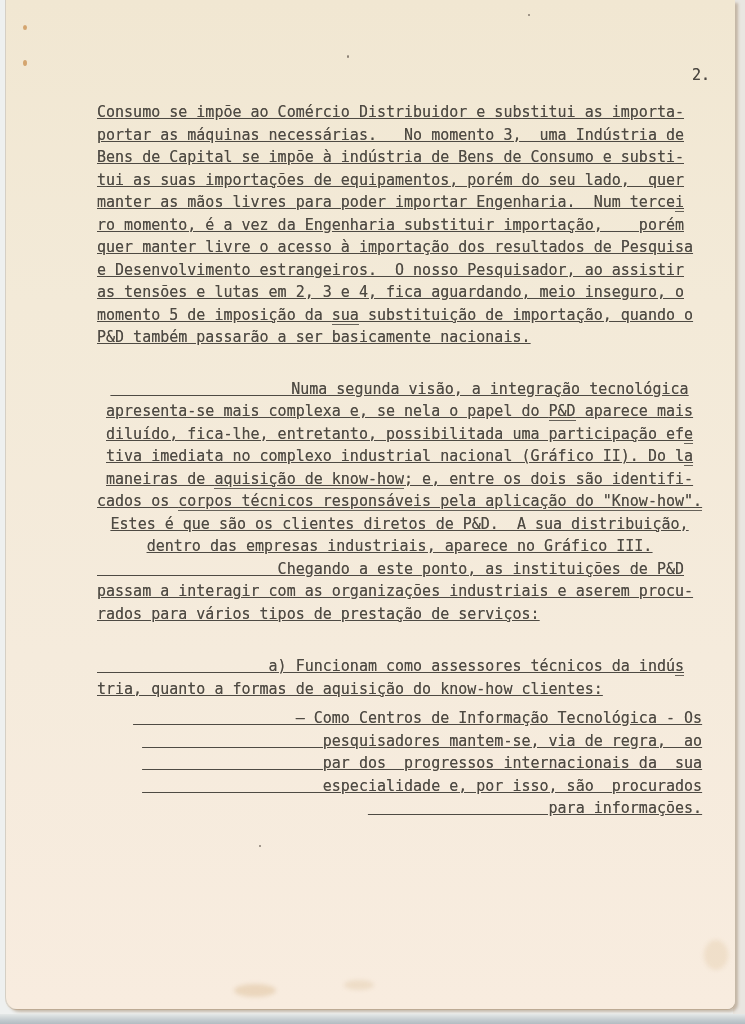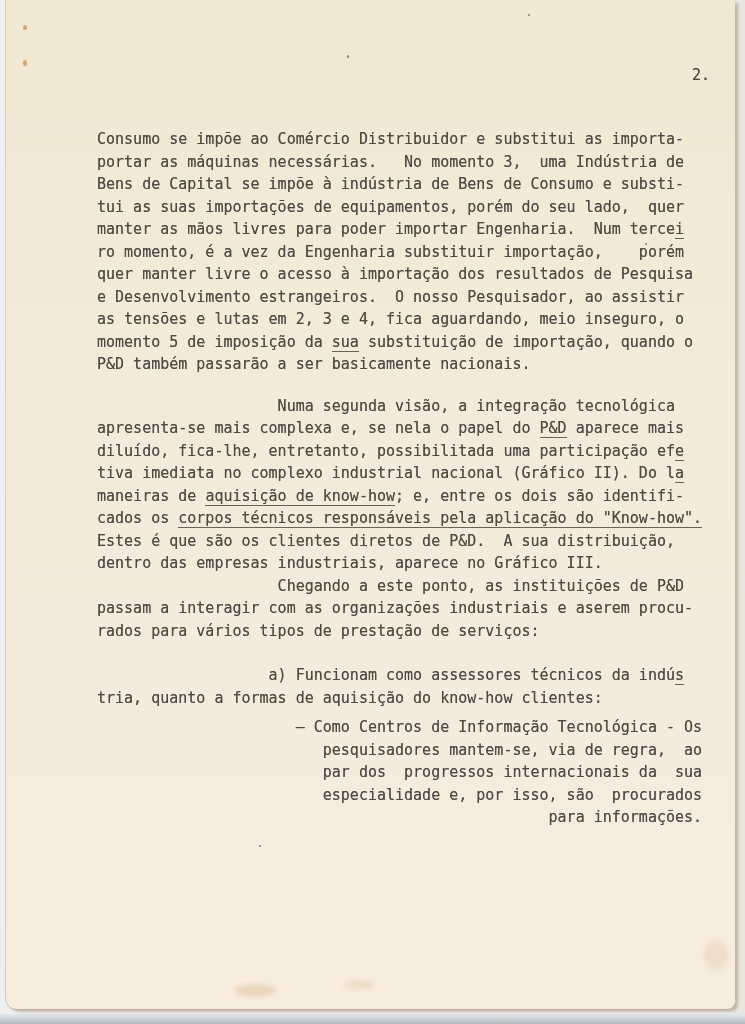--- a/index.html
+++ b/index.html
@@ -30,30 +30,31 @@
     box-shadow:3px 3px 3px rgba(150,122,92,0.45), 0 1px 0 rgba(190,160,125,0.4);
   }
   .page-number{
     position:absolute;left:686px;top:64px;
     font-size:15px;line-height:22px;
     color:#4b4741;
     white-space:pre;
     text-shadow:0 0 0.5px rgba(75,70,63,0.7);
   }
   .doc-body{
-    position:absolute;left:91px;top:128px;
+    position:absolute;left:91px;top:101px;
     font-size:15px;line-height:22.5px;
     color:#4e4a43;
     text-shadow:0 0 0.5px rgba(78,74,67,0.65);
+    text-decoration:underline;
   }
   .line{white-space:pre;}
   .u{border-bottom:1.5px solid rgba(78,74,67,0.85);}
-  .block[data-name="paragraph-2"]{margin-top:19px;}
+  .block[data-name="paragraph-2"]{margin-top:29px;text-align:center;}
   .block[data-name="paragraph-3"]{}
-  .block[data-name="item-a"]{margin-top:22px;}
+  .block[data-name="item-a"]{margin-top:30px;}
   .block[data-name="dash-item-info-centers"]{margin-top:7px;text-align:right;}
   .speck{position:absolute;border-radius:50%;}
   .speck.rust{background:#c98f4e;opacity:0.75;}
   .speck.ink{background:#6b6257;opacity:0.8;}
   .stain{position:absolute;border-radius:50%;filter:blur(2px);}
 </style>
 </head>
 <body>
 
 <div class="scan" data-name="scanned-page">

